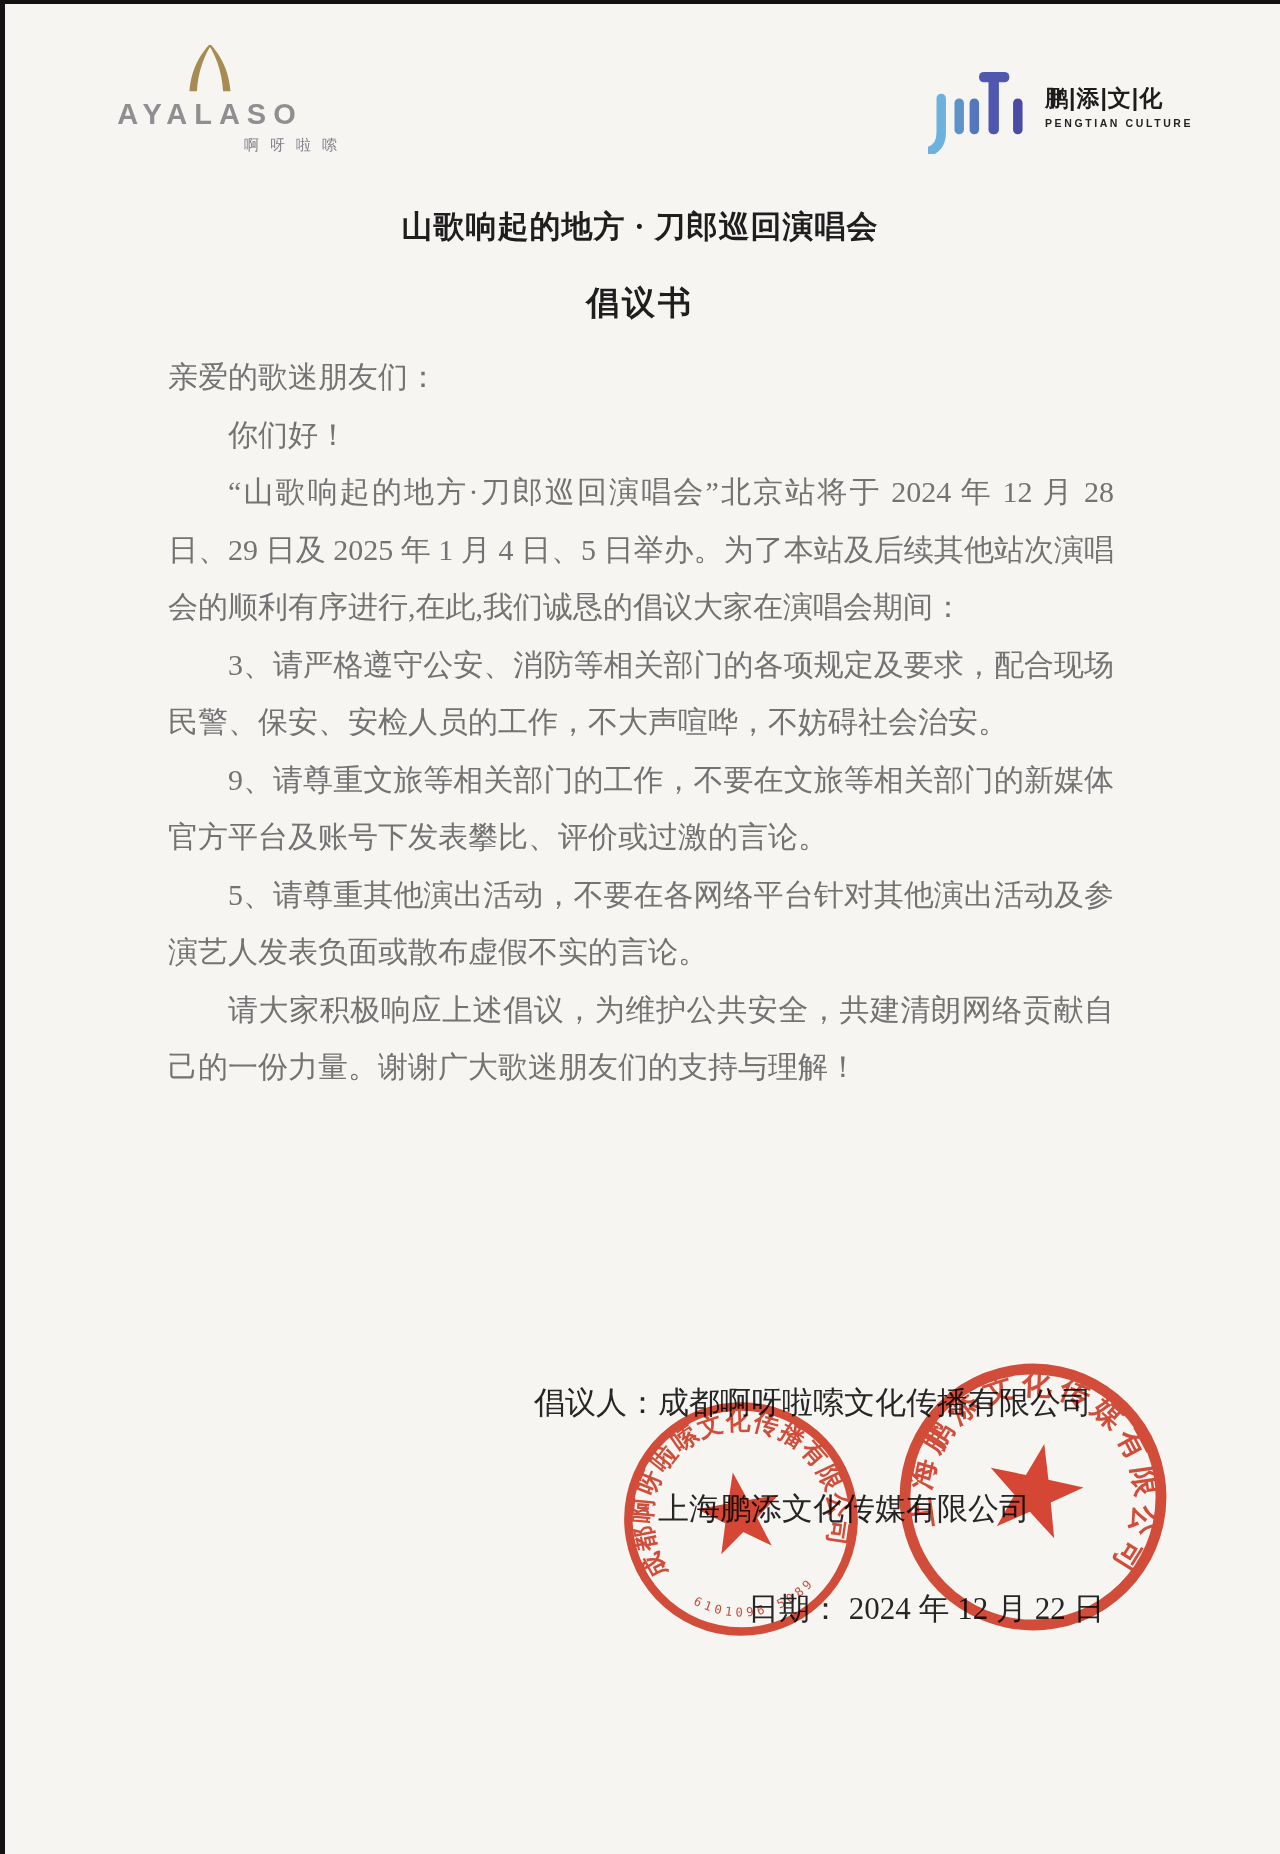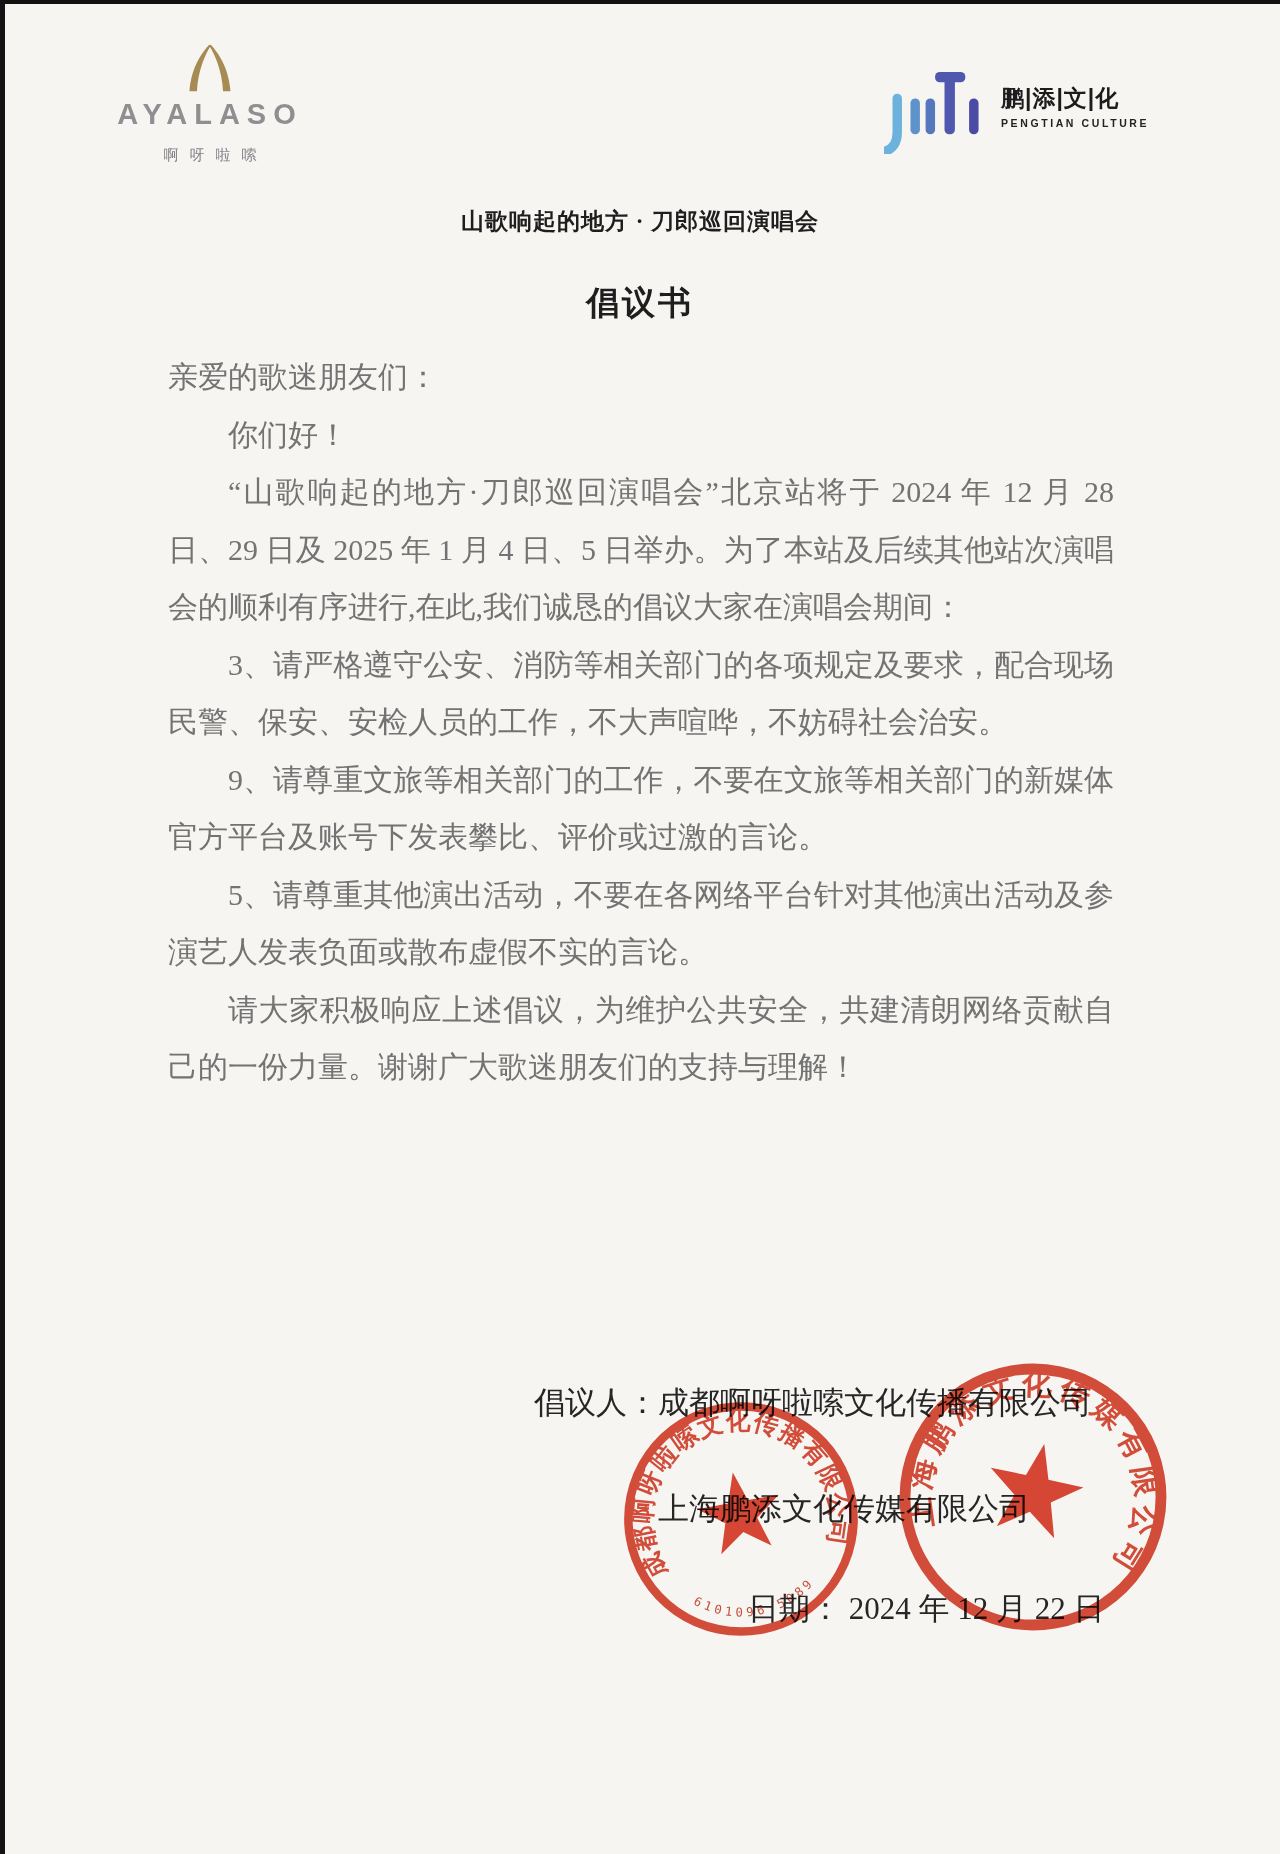--- a/index.html
+++ b/index.html
@@ -13,31 +13,31 @@
   }
   .page{position:absolute;inset:0;background:#f6f5f2;padding-left:12px;}
   .edge-top{position:absolute;left:0;top:0;width:100%;height:4px;background:#121212;}
   .edge-left{position:absolute;left:0;top:0;width:5px;height:100%;background:#141414;}
 
   
   .logo-ayalaso{position:absolute;left:72px;top:44px;width:276px;text-align:center;
     font-family:"Liberation Sans","DejaVu Sans",sans-serif;}
   .ayalaso-arch{display:block;margin:0 auto 6px auto;}
   .ayalaso-name{font-size:29px;font-weight:700;color:#8f8f92;letter-spacing:7px;}
-  .ayalaso-sub{font-size:15px;color:#83838a;letter-spacing:11px;margin-top:15px;padding-left:11px;}
+  .ayalaso-sub{font-size:15px;color:#83838a;letter-spacing:11px;margin-top:5px;padding-left:11px;text-align:right;}
 
-  .logo-pengtian{position:absolute;left:884px;top:58px;display:flex;align-items:center;gap:13px;
+  .logo-pengtian{position:absolute;left:928px;top:58px;display:flex;align-items:center;gap:13px;
     font-family:"Liberation Sans","DejaVu Sans",sans-serif;}
   .pt-text{display:flex;flex-direction:column;gap:3px;}
   .pt-cn{font-size:23px;font-weight:700;color:#1c1c1c;letter-spacing:1px;}
   .pt-en{font-size:10.5px;font-weight:700;color:#232323;letter-spacing:2.6px;}
 
   
   .doc-title{position:absolute;left:0;top:206px;width:100%;margin:0;text-align:center;
-    font-size:23px;font-weight:700;letter-spacing:1px;color:#1e1e1e;}
+    font-size:31px;font-weight:700;letter-spacing:1px;color:#1e1e1e;}
   .doc-subtitle{position:absolute;left:0;top:281px;width:100%;margin:0;text-align:center;
     font-size:33px;font-weight:700;letter-spacing:3px;color:#1e1e1e;}
 
   
   .letter-body{position:absolute;left:168px;top:348px;width:946px;
     font-size:30px;line-height:57.5px;text-align:justify;color:#737373;}
   .letter-body p{margin:0;}
   .p-indent{text-indent:2em;}
 
   

